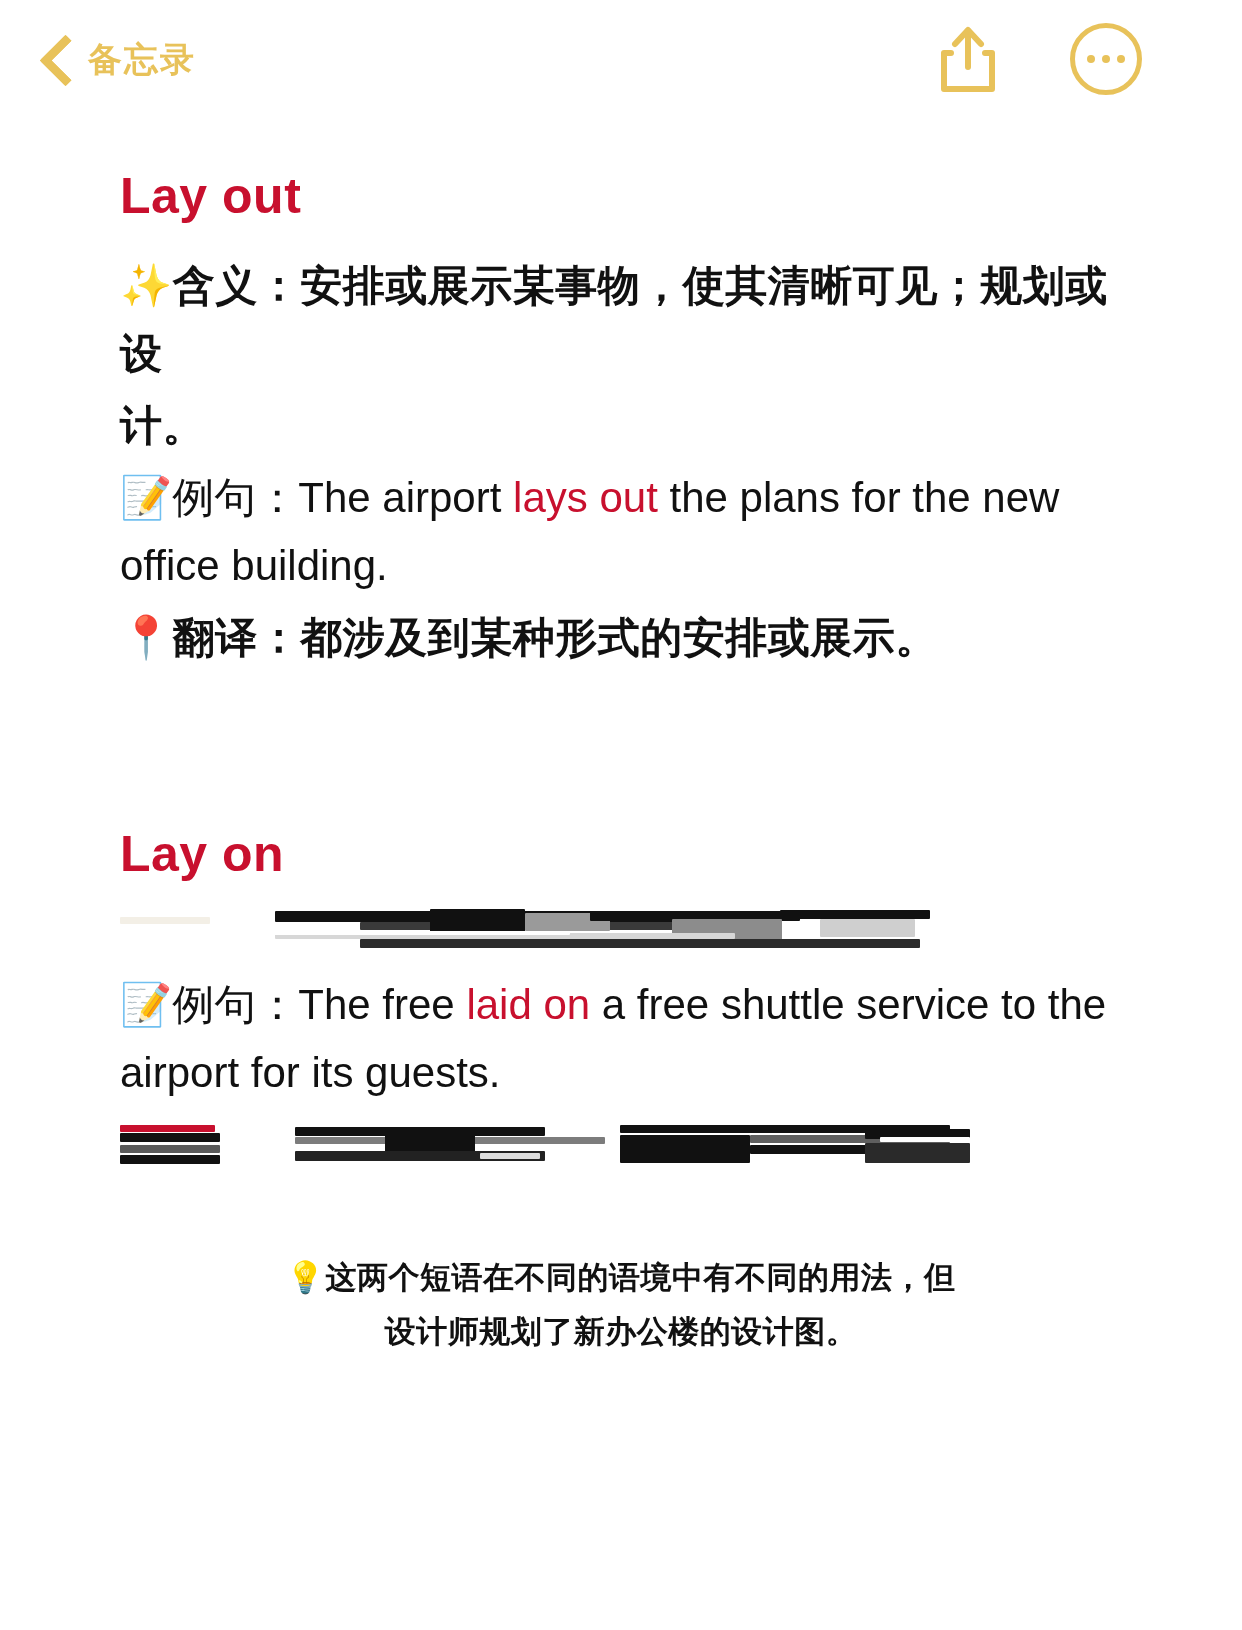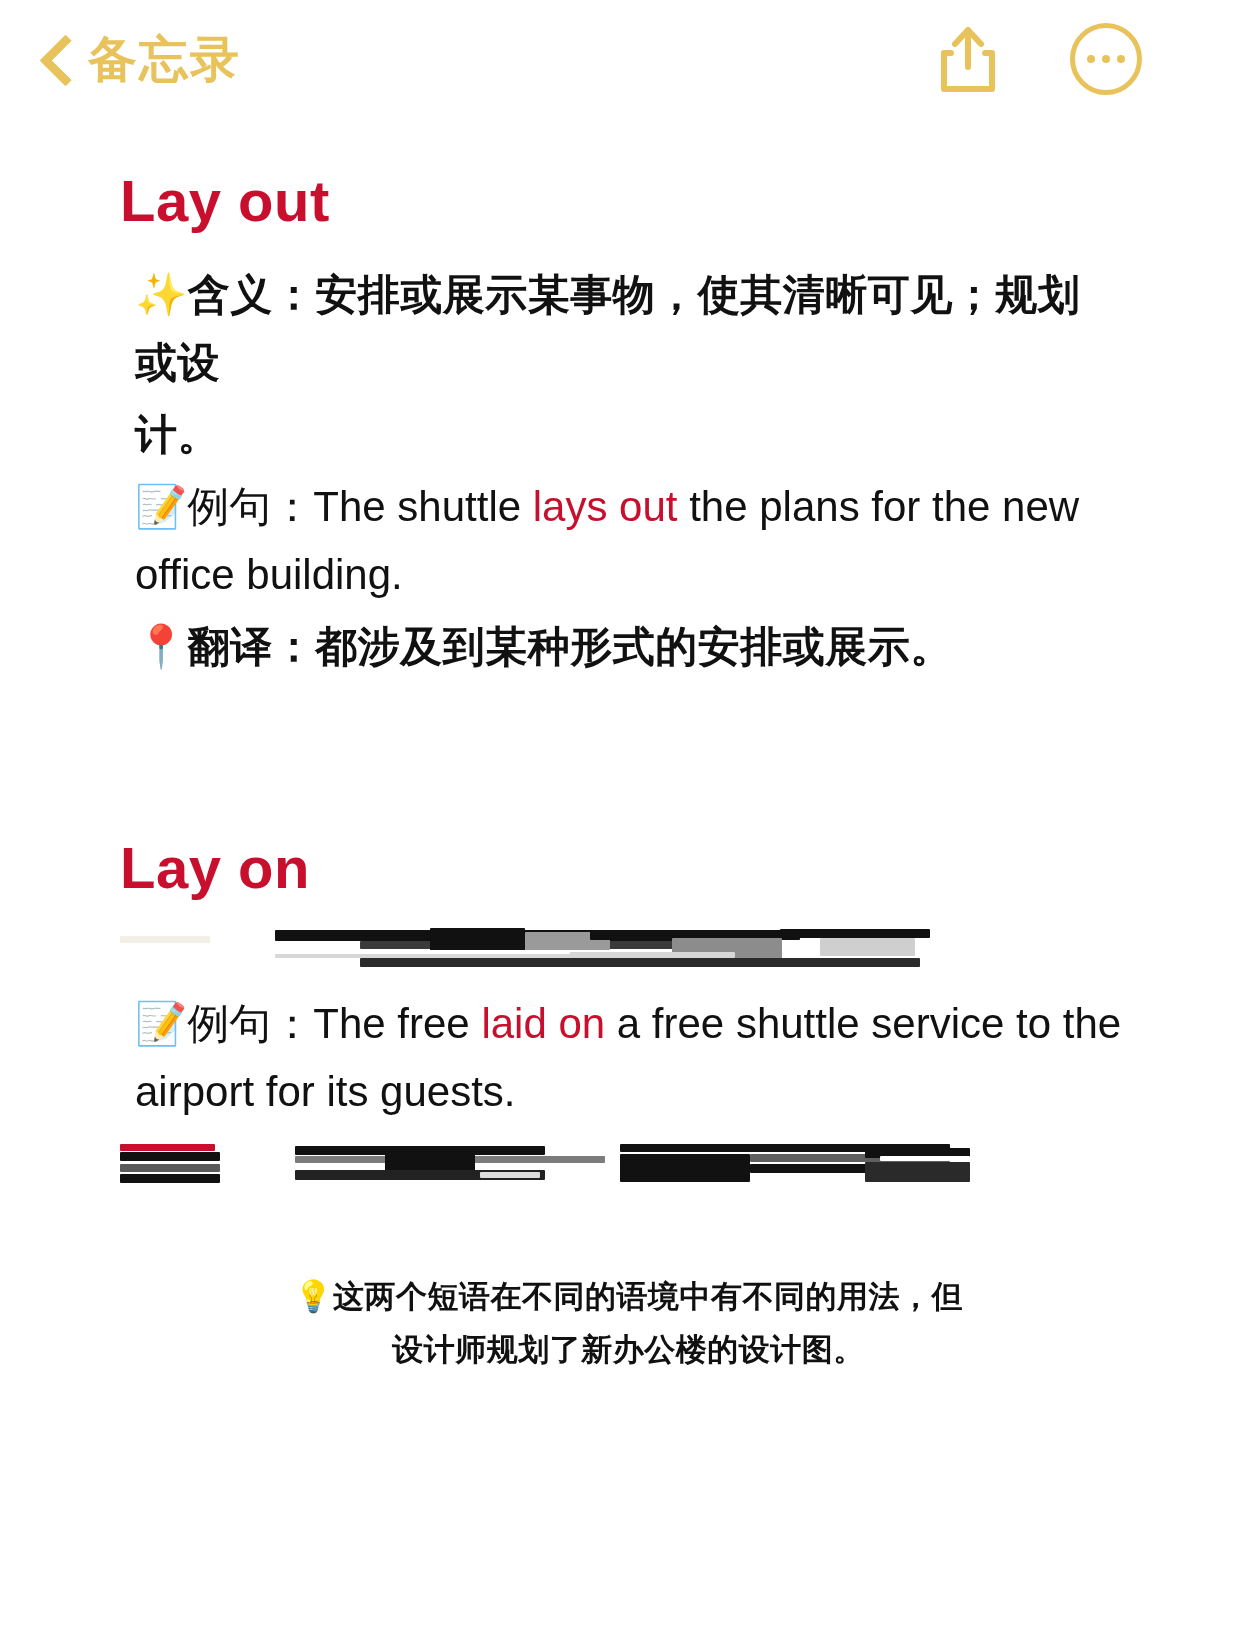--- a/index.html
+++ b/index.html
@@ -42,21 +42,21 @@
     left: 7px;
     top: 9px;
     width: 28px;
     height: 28px;
     border-left: 9px solid #E8C25A;
     border-bottom: 9px solid #E8C25A;
     transform: rotate(45deg);
     border-radius: 2px;
   }
   .nav-title {
-    font-size: 49px;
+    font-size: 34px;
     font-weight: bold;
     color: #E8C25A;
     letter-spacing: 2px;
     line-height: 1;
   }
   .nav-spacer { flex: 1; }
   .nav-actions {
     display: flex;
     align-items: center;
     gap: 72px;
@@ -89,31 +89,31 @@
     display: block;
   }
 
   
   .note {
     padding: 50px 120px 0 120px;
     box-sizing: border-box;
   }
   .heading {
     color: #C8102E;
-    font-size: 58px;
+    font-size: 50px;
     font-weight: bold;
     line-height: 1.15;
     margin: 0 0 26px 0;
     letter-spacing: 0.5px;
   }
   .para {
     font-size: 42px;
     line-height: 1.62;
     color: #111111;
-    margin: 0 0 4px 15px;
+    margin: 0 0 4px 0;
     font-weight: 500;
     word-break: break-word;
   }
   .para.cn {
     font-weight: bold;
     letter-spacing: 0.5px;
   }
   .hl {
     color: #C8102E;
   }
@@ -168,21 +168,21 @@
     </span>
   </div>
 </div>
 
 <div class="note">
 
   <div>
     <div class="heading">Lay out</div>
     <div class="para cn">✨含义：安排或展示某事物，使其清晰可见；规划或设</div>
     <div class="para cn">计。</div>
-    <div class="para"><span>📝例句：The shuttle </span><span class="hl">lays out</span><span> the plans for the new office building.</span></div>
+    <div class="para"><span>📝例句：The airport </span><span class="hl">lays out</span><span> the plans for the new office building.</span></div>
     <div class="para cn">📍翻译：都涉及到某种形式的安排或展示。</div>
   </div>
 
   <div class="gap-lg"></div>
 
   <div>
     <div class="heading">Lay on</div>
 
     <div class="redact-block">
       <div class="bar" style="left:0px;   top:8px;  width:90px;  height:7px;  background:#f3efe6;"></div>

